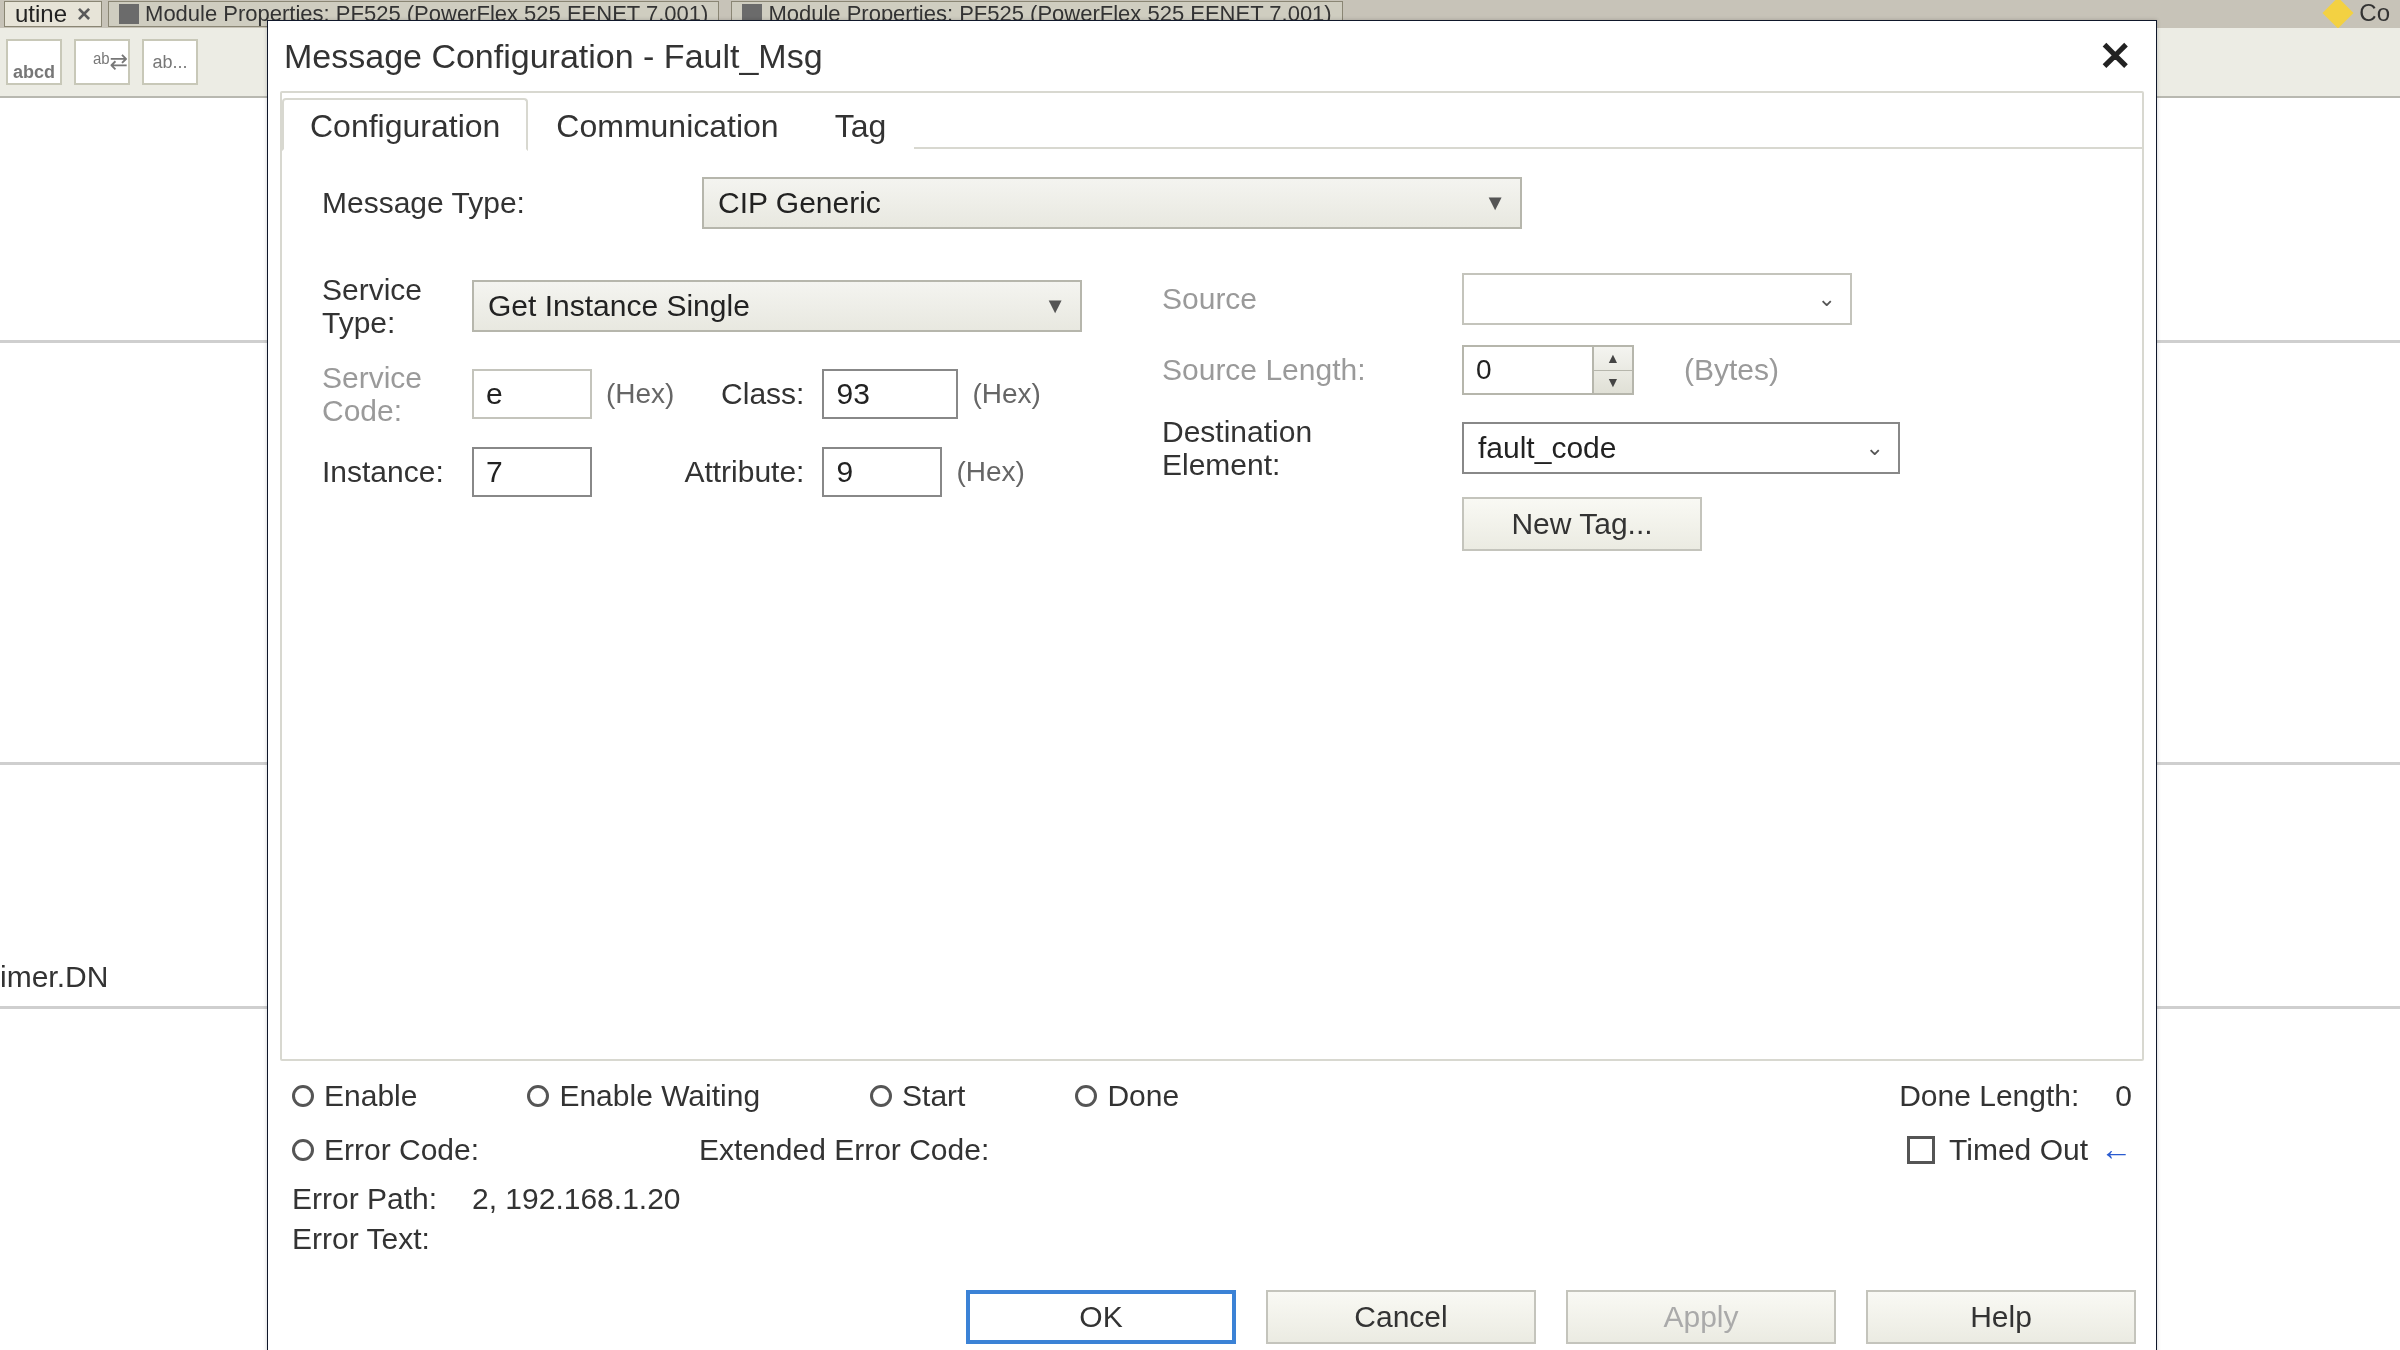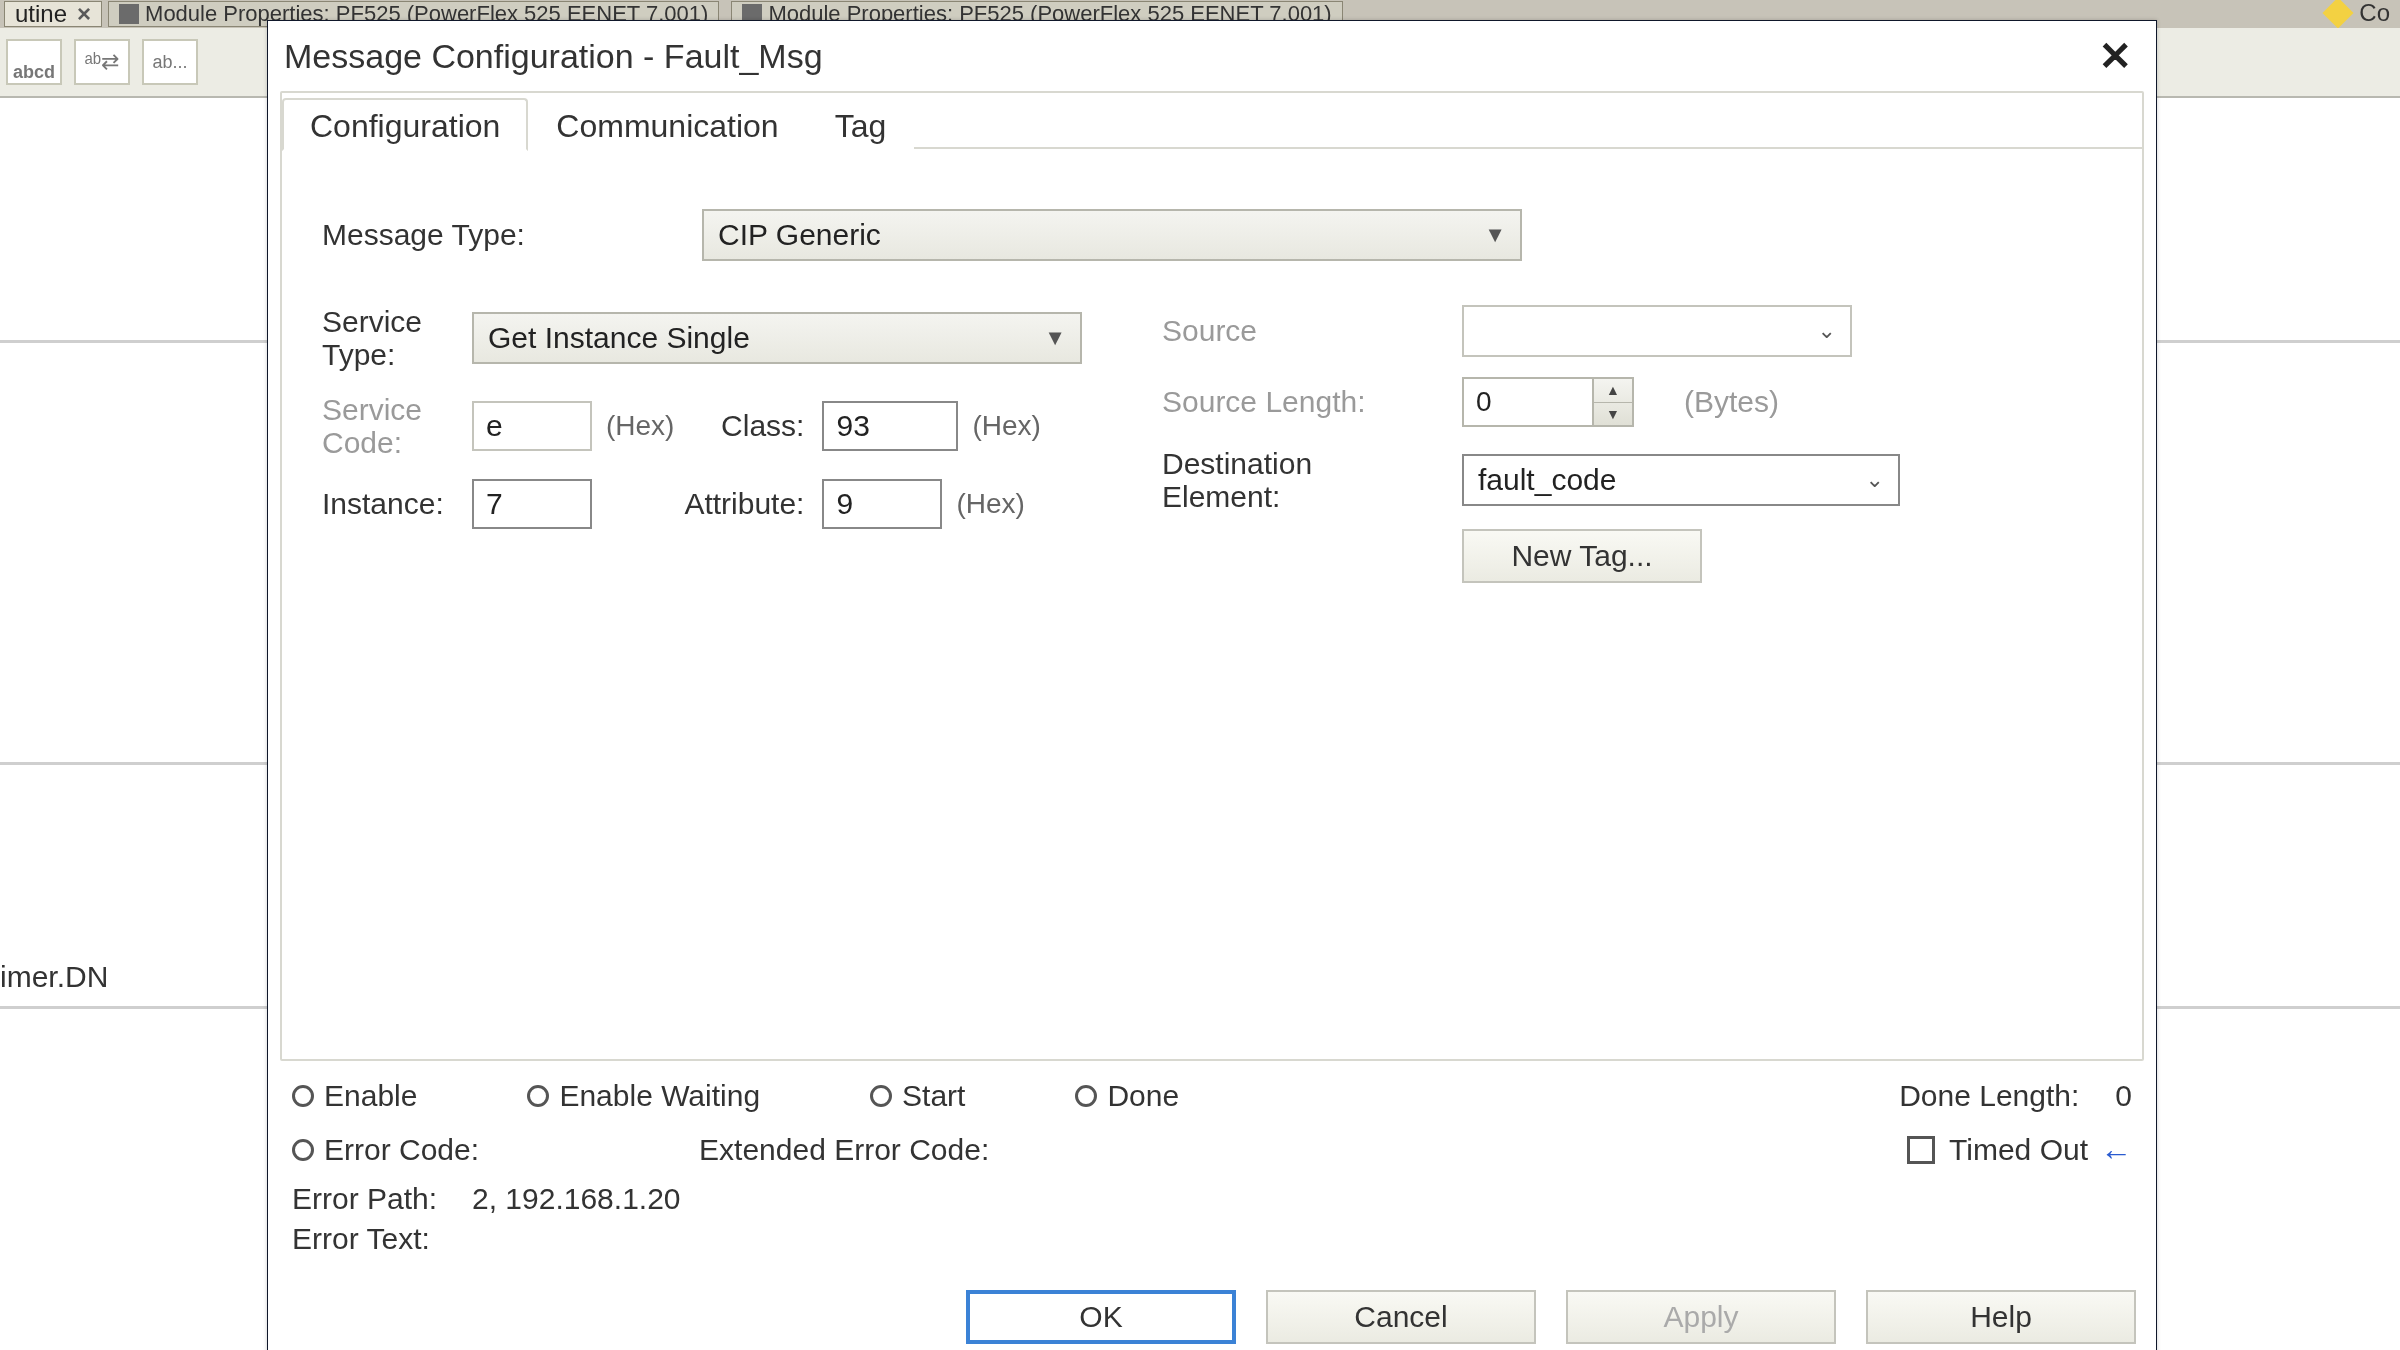--- a/index.html
+++ b/index.html
@@ -11,21 +11,21 @@
   .bg-tab { background: #e7e4d8; padding: 0 10px; border: 1px solid #8a8674; display: inline-flex; align-items: center; height: 26px; margin-right: 6px; }
   .bg-tab .x { color: #5a5a5a; margin-left: 10px; font-weight: bold; }
   .bg-tab-icon { width: 20px; height: 20px; background: #6b6b6b; margin-right: 6px; }
   .bg-tab.grey { background: #cfcdc0; border: 1px solid #8a8674; font-size: 22px; color: #333; }
   .bg-right { position: absolute; right: 0; top: 0; height: 26px; display: flex; align-items: center; font-size: 24px; color: #333; padding-right: 10px; }
   .bg-right .diamond { width: 22px; height: 22px; background: #f3d142; transform: rotate(45deg); margin-right: 10px; }
 
   .bg-toolbar { position: absolute; top: 28px; left: 0; right: 0; height: 70px; background: #ecece4; border-bottom: 2px solid #b8b8b0; display: flex; align-items: center; padding-left: 6px; }
   .tb-btn { background: #fff; border: 2px solid #c8c8b8; height: 46px; min-width: 56px; display: inline-flex; align-items: center; justify-content: center; margin-right: 12px; font-size: 18px; color: #777; }
   .tb-btn.abcd { font-weight: bold; align-items: flex-end; }
-  .tb-btn.arrow { font-size: 22px; }
+  .tb-btn.arrow { font-size: 22px; justify-content: flex-end; }
 
   .bg-panel { position: absolute; top: 98px; left: 0; right: 0; bottom: 0; background: #fff; }
   .bg-hr1 { position: absolute; top: 242px; left: 0; right: 0; height: 3px; background: #cfcfcf; }
   .bg-hr2 { position: absolute; top: 664px; left: 0; right: 0; height: 3px; background: #cfcfcf; }
   .bg-hr3 { position: absolute; top: 908px; left: 0; right: 0; height: 3px; background: #cfcfcf; }
   .bg-label { position: absolute; left: 0; top: 862px; font-size: 30px; color: #333; }
 
   
   .dialog {
     position: absolute;
@@ -45,21 +45,20 @@
 
   
   .card {
     margin: 0 12px 0 12px;
     border: 2px solid #d8d8d0;
     border-radius: 2px;
     background: #fff;
     height: 970px;
     display: flex;
     flex-direction: column;
-    gap: 32px;
   }
   .tabs-row { display: flex; align-items: flex-end; height: 56px; }
   .tab { padding: 8px 26px 4px 26px; font-size: 32px; border: 2px solid transparent; border-bottom: none; color: #333; cursor: pointer; }
   .tab.active { border: 2px solid #d8d8d0; border-bottom: 2px solid #fff; background: #fff; border-radius: 4px 4px 0 0; margin-bottom: -2px; }
   .tab-divider { flex:1; border-bottom: 2px solid #d8d8d0; height: 56px; }
 
   .form-area { flex: 1; padding: 28px 40px 20px 40px; position: relative; }
   .row { display: flex; align-items: center; margin-bottom: 20px; }
   .lbl { font-size: 30px; color: #333; }
   .lbl.grey { color: #9a9a9a; }

